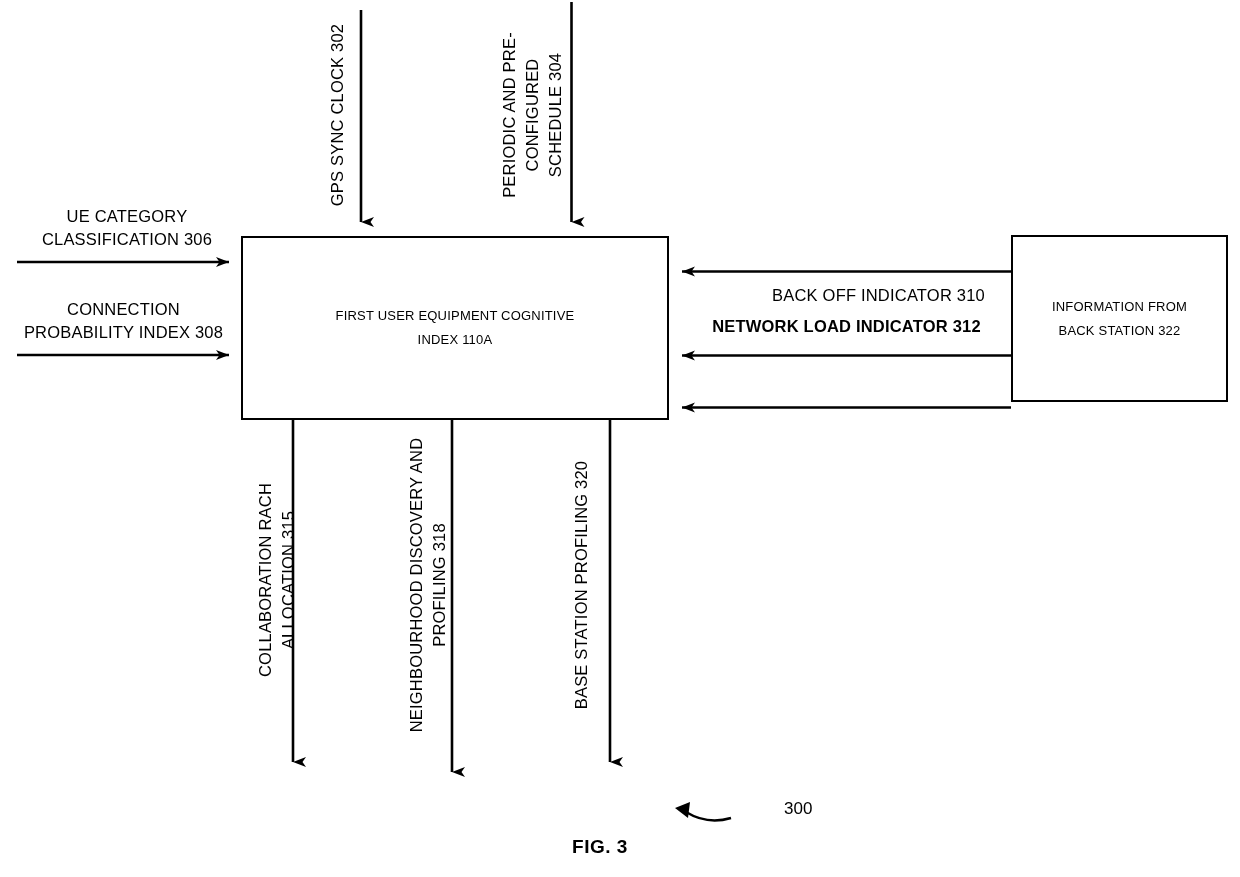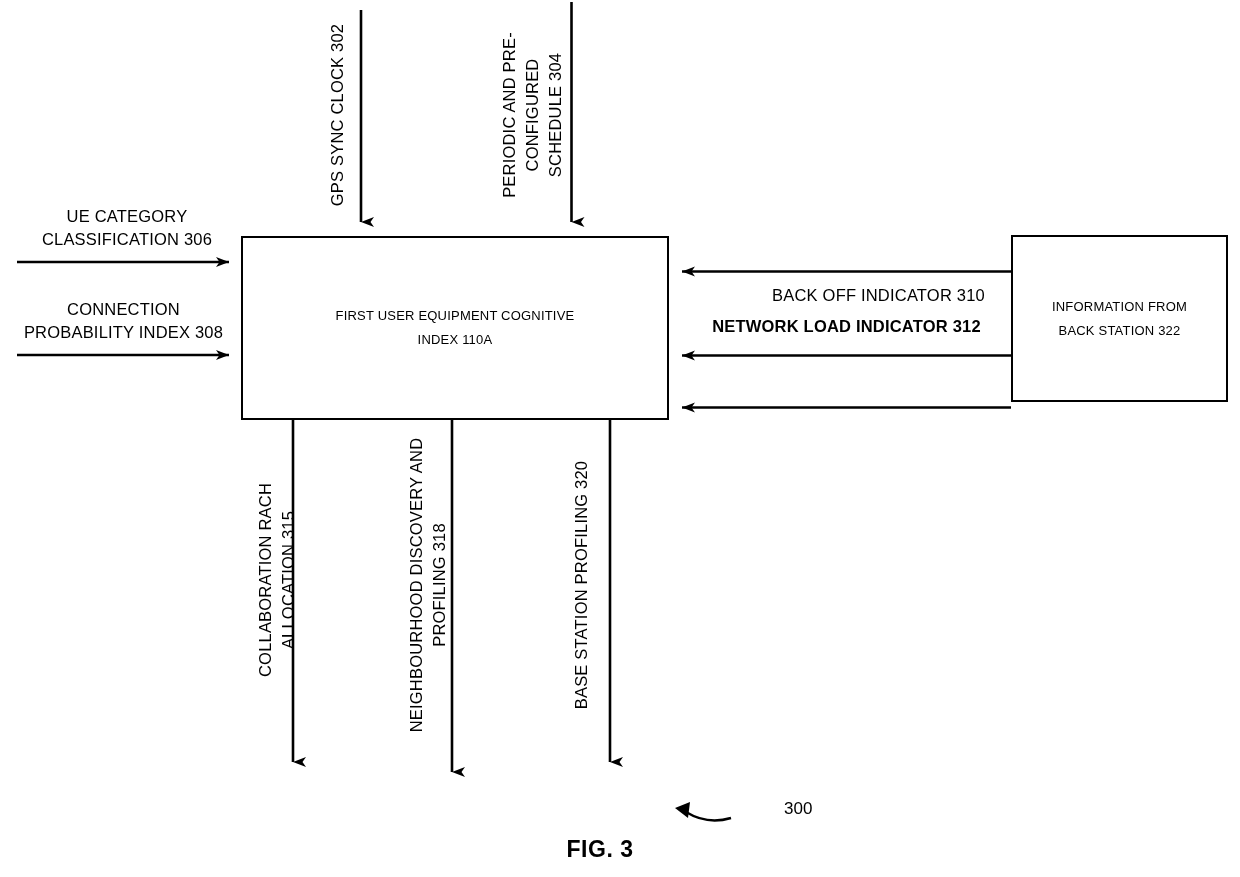--- a/index.html
+++ b/index.html
@@ -62,21 +62,21 @@
   }
   .underline {
     text-underline-offset: 2px;
   }
   #fig-caption {
     position: absolute;
     left: 0;
     top: 836px;
     width: 1200px;
     text-align: center;
-    font-size: 23px;
+    font-size: 19px;
     font-weight: bold;
     letter-spacing: 0.5px;
   }
   #ref-300 {
     position: absolute;
     left: 756px;
     top: 799px;
     font-size: 17px;
     margin-left: 28px;
   }

